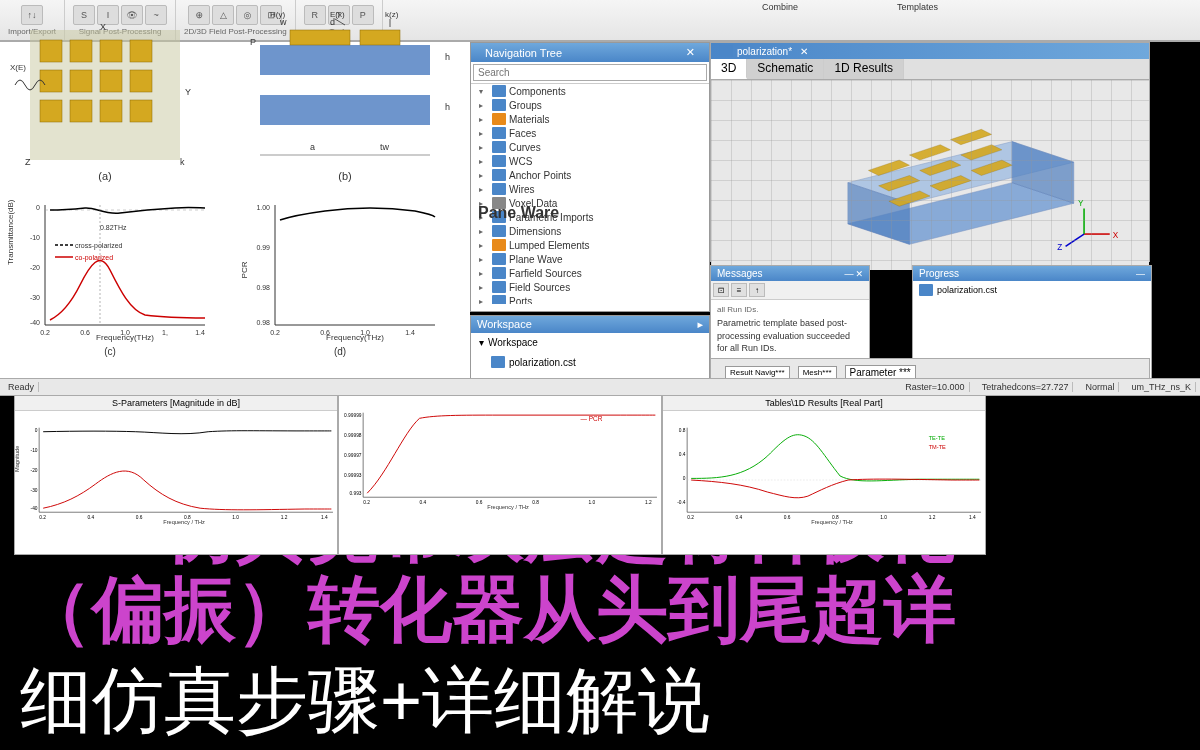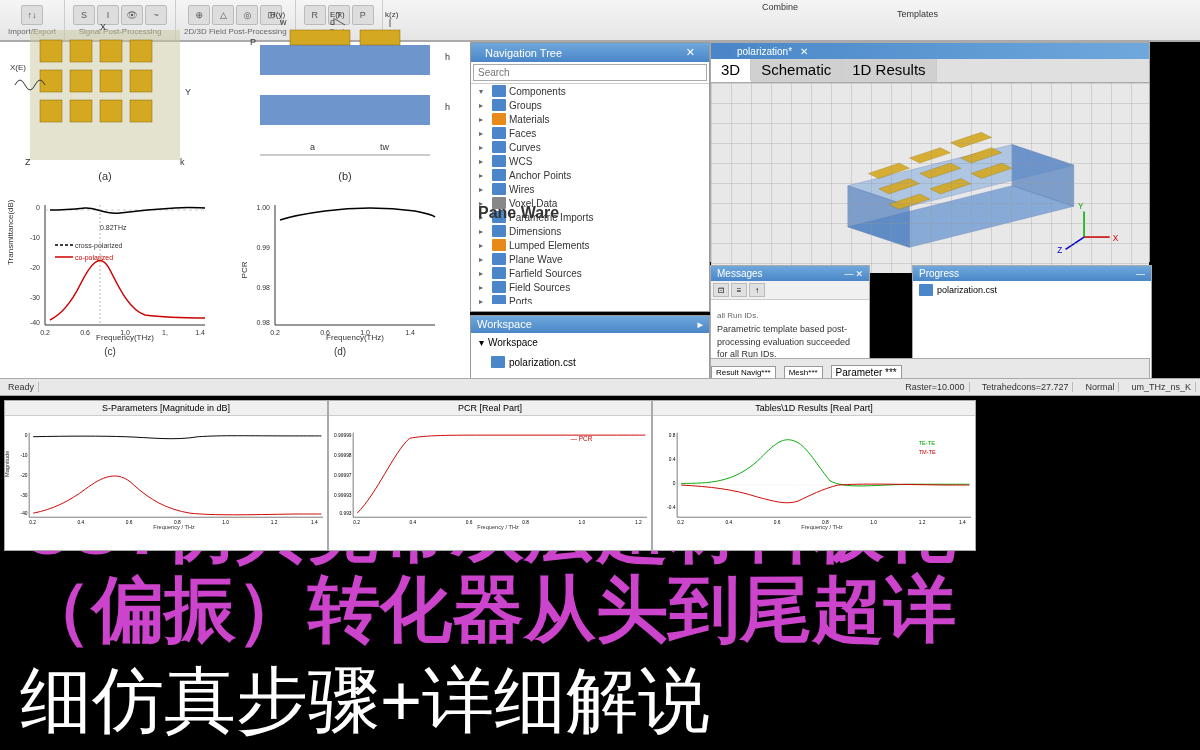--- a/index.html
+++ b/index.html
@@ -111,21 +111,21 @@
     }
 
     .viewport-tab-bar {
       display: flex;
       background: #e0e0e0;
       border-bottom: 1px solid #aaa;
     }
 
     .viewport-tab {
       padding: 2px 10px;
-      font-size: 15px;
+      font-size: 12px;
       border-right: 1px solid #ccc;
       cursor: pointer;
       background: #d0d0d0;
     }
 
     .viewport-tab.active {
       background: #fff;
       border-bottom: 2px solid #fff;
     }
 
@@ -195,21 +195,21 @@
       background: #e0e0e0;
       border: 1px solid #bbb;
       display: flex;
       align-items: center;
       justify-content: center;
       font-size: 8px;
       cursor: pointer;
     }
 
     .panel-content {
-      padding: 10px 6px;
+      padding: 4px 6px;
       font-size: 9px;
       color: #333;
       line-height: 1.4;
     }
 
     
     .progress-panel {
       position: absolute;
       top: 265px;
       left: 912px;
@@ -240,21 +240,21 @@
       position: absolute;
       top: 358px;
       left: 710px;
       width: 440px;
       height: 28px;
       background: #e8e8e8;
       border: 1px solid #aaa;
       display: flex;
       align-items: center;
       font-size: 9px;
-      padding: 0 0;
+      padding: 0 14px;
       gap: 8px;
     }
 
     
     .status-bar {
       position: absolute;
       top: 378px;
       left: 0;
       width: 1200px;
       height: 18px;
@@ -469,21 +469,21 @@
   </div>
   <div class="tb-group">
     <div class="tb-icons">
       <div class="tb-icon">R</div>
       <div class="tb-icon">T</div>
       <div class="tb-icon">P</div>
     </div>
     <div class="tb-group-label">Tools</div>
   </div>
   <div style="position:absolute;top:2px;left:746px;font-size:9px;color:#333;margin-left:16px;">Combine</div>
-  <div style="position:absolute;top:2px;left:897px;font-size:9px;color:#333;margin-top:7px;">Templates</div>
+  <div style="position:absolute;top:2px;left:897px;font-size:9px;color:#333;">Templates</div>
 </div>
 
 <svg class="fig-a" viewBox="0 0 200 180">
 
   <text x="100" y="175" text-anchor="middle" font-size="11" fill="#333">(a)</text>
 
   <g transform="translate(20,20)">
 
     <rect x="5" y="5" width="150" height="130" fill="#c8c8a0" opacity="0.5"></rect>
 
@@ -595,21 +595,21 @@
   <text x="40" y="140" text-anchor="middle" font-size="7" fill="#333">0.2</text>
   <text x="90" y="140" text-anchor="middle" font-size="7" fill="#333">0.6</text>
   <text x="130" y="140" text-anchor="middle" font-size="7" fill="#333">1.0</text>
   <text x="175" y="140" text-anchor="middle" font-size="7" fill="#333">1.4</text>
 
   <path d="M45,25 C60,20 75,18 90,16 C105,14 120,13 135,13 C150,13 165,14 180,16 C190,18 198,20 200,22" stroke="#000" stroke-width="1.5" fill="none"></path>
 </svg>
 
 <div class="bottom-overlay"></div>
 
-<div style="position:absolute;top:395px;left:4px;width:972px;height:160px;display:flex;gap:0;z-index:5;align-items:center;">
+<div style="position:absolute;top:395px;left:14px;width:972px;height:160px;display:flex;gap:0;z-index:5;">
 
   <div class="chart-panel">
     <div class="chart-title">S-Parameters [Magnitude in dB]</div>
     <svg width="100%" height="130" viewBox="0 0 400 130">
       <line x1="30" y1="5" x2="30" y2="110" stroke="#333" stroke-width="0.8"></line>
       <line x1="30" y1="110" x2="395" y2="110" stroke="#333" stroke-width="0.8"></line>
       <text x="5" y="60" font-size="7" fill="#333" transform="rotate(-90,5,60)">Magnitude</text>
       <text x="210" y="125" text-anchor="middle" font-size="7" fill="#333">Frequency / THz</text>
 
       <text x="28" y="10" text-anchor="end" font-size="6">0</text>
@@ -625,21 +625,20 @@
       <text x="270" y="118" font-size="6">1.0</text>
       <text x="330" y="118" font-size="6">1.2</text>
       <text x="380" y="118" font-size="6">1.4</text>
 
       <path d="M35,10 C80,9 120,9 150,10 C180,11 210,15 240,10 C270,8 300,9 360,9 C375,9 388,9 393,9" stroke="#000" fill="none" stroke-width="1.2"></path>
       <path d="M35,105 C60,100 80,90 100,75 C120,60 140,50 160,70 C180,88 200,100 230,105 C260,108 300,107 360,106 C375,106 388,106 393,106" stroke="#cc0000" fill="none" stroke-width="1.2"></path>
     </svg>
   </div>
 
   <div class="chart-panel">
-    <div class="chart-title">PCR [Real Part]</div>
     <svg width="100%" height="130" viewBox="0 0 400 130">
       <line x1="30" y1="5" x2="30" y2="110" stroke="#333" stroke-width="0.8"></line>
       <line x1="30" y1="110" x2="395" y2="110" stroke="#333" stroke-width="0.8"></line>
       <text x="210" y="125" text-anchor="middle" font-size="7" fill="#333">Frequency / THz</text>
 
       <text x="28" y="10" text-anchor="end" font-size="6">0.99999</text>
       <text x="28" y="35" text-anchor="end" font-size="6">0.99998</text>
       <text x="28" y="60" text-anchor="end" font-size="6">0.99997</text>
       <text x="28" y="85" text-anchor="end" font-size="6">0.99993</text>
       <text x="28" y="107" text-anchor="end" font-size="6">0.993</text>

